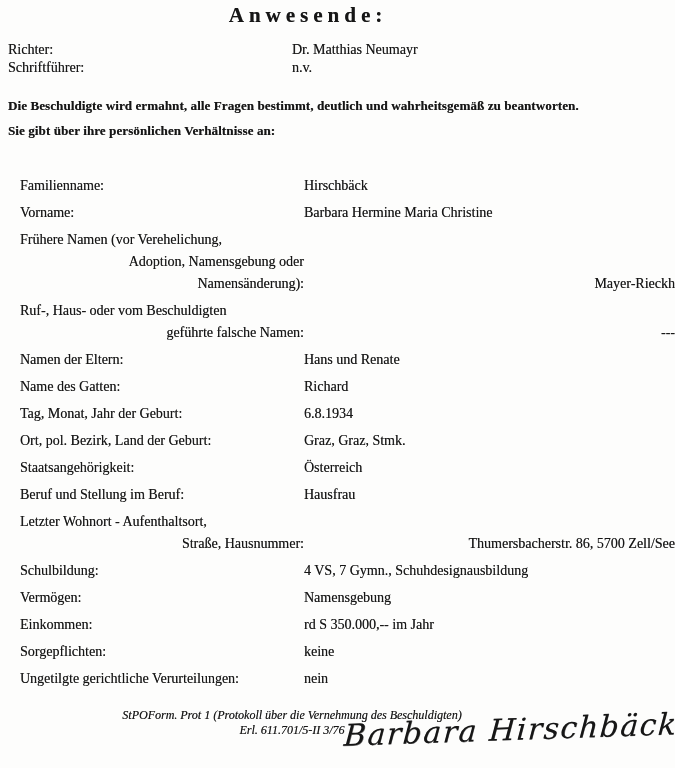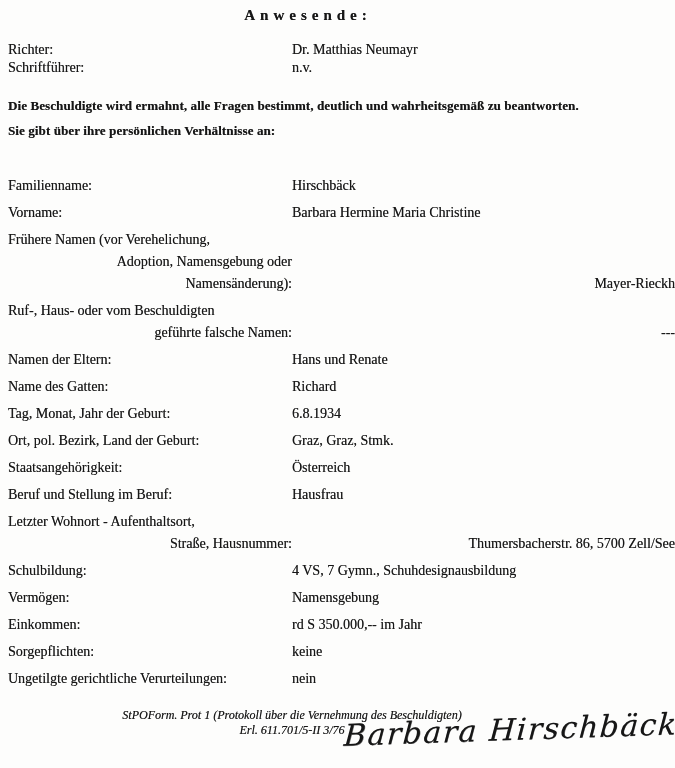--- a/index.html
+++ b/index.html
@@ -20,21 +20,21 @@
     height: 768px;
     box-sizing: border-box;
     padding: 5px 0 0 8px;
     
     text-shadow: 0.2px 0.2px 0.5px rgba(0,0,0,0.55);
   }
   .title {
     margin: 0;
     width: 600px;
     text-align: center;
-    font-size: 15px;
+    font-size: 21px;
     font-weight: bold;
     letter-spacing: 5px;
     line-height: 20px;
   }
   .attendees {
     margin-top: 16px;
   }
   .grid-row {
     display: grid;
     grid-template-columns: 284px 1fr;
@@ -45,21 +45,21 @@
   .val { white-space: nowrap; font-family: Liberation Serif, serif; }
   .admonition, .statement {
     margin: 0;
     font-size: 13px;
     font-weight: bold;
     line-height: 16px;
     letter-spacing: 0.1px;
   }
   .admonition { margin-top: 21px; }
   .statement  { margin-top: 9px; }
-  .rows { margin-top: 38px; }
+  .rows { margin-top: 38px; margin-left: 12px; }
   .rows .grid-row + .grid-row { margin-top: 9px; }
   .rows .grid-row.cont { margin-top: 4px; text-align: right; }
   .footer {
     margin-top: 20px;
     width: 568px;
     text-align: center;
     font-size: 12px;
     line-height: 15px;
     font-style: italic;
   }

